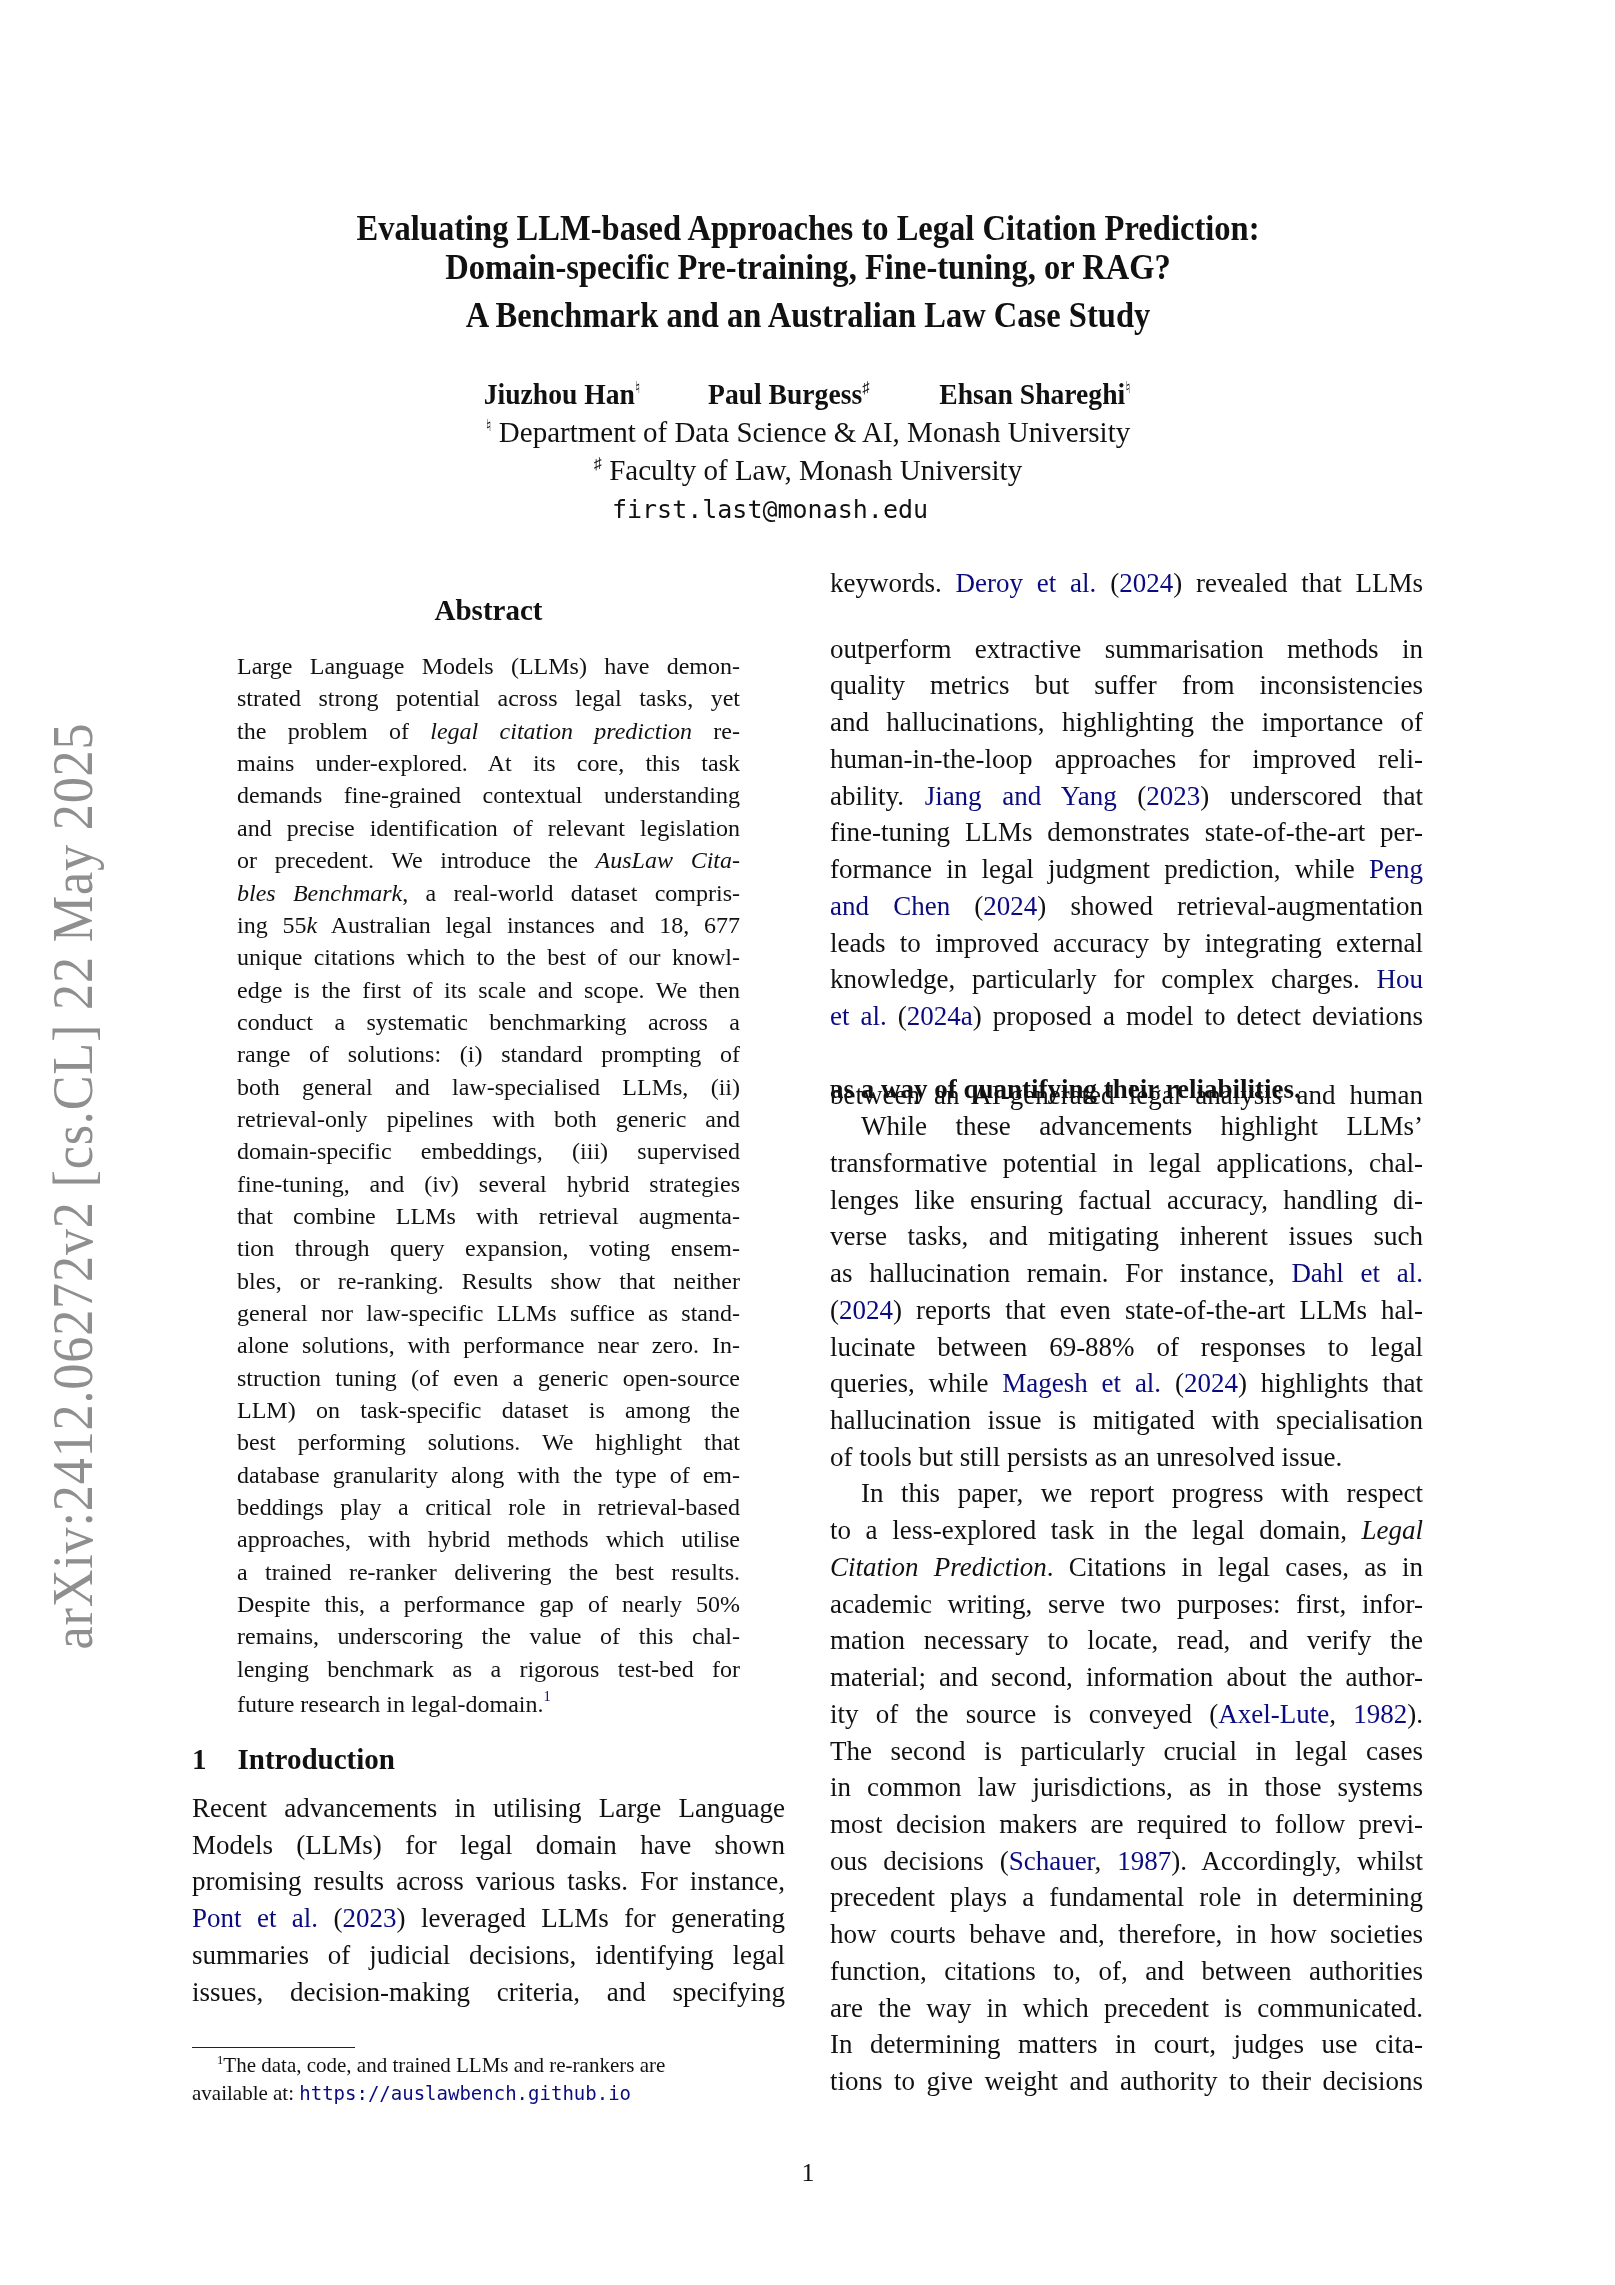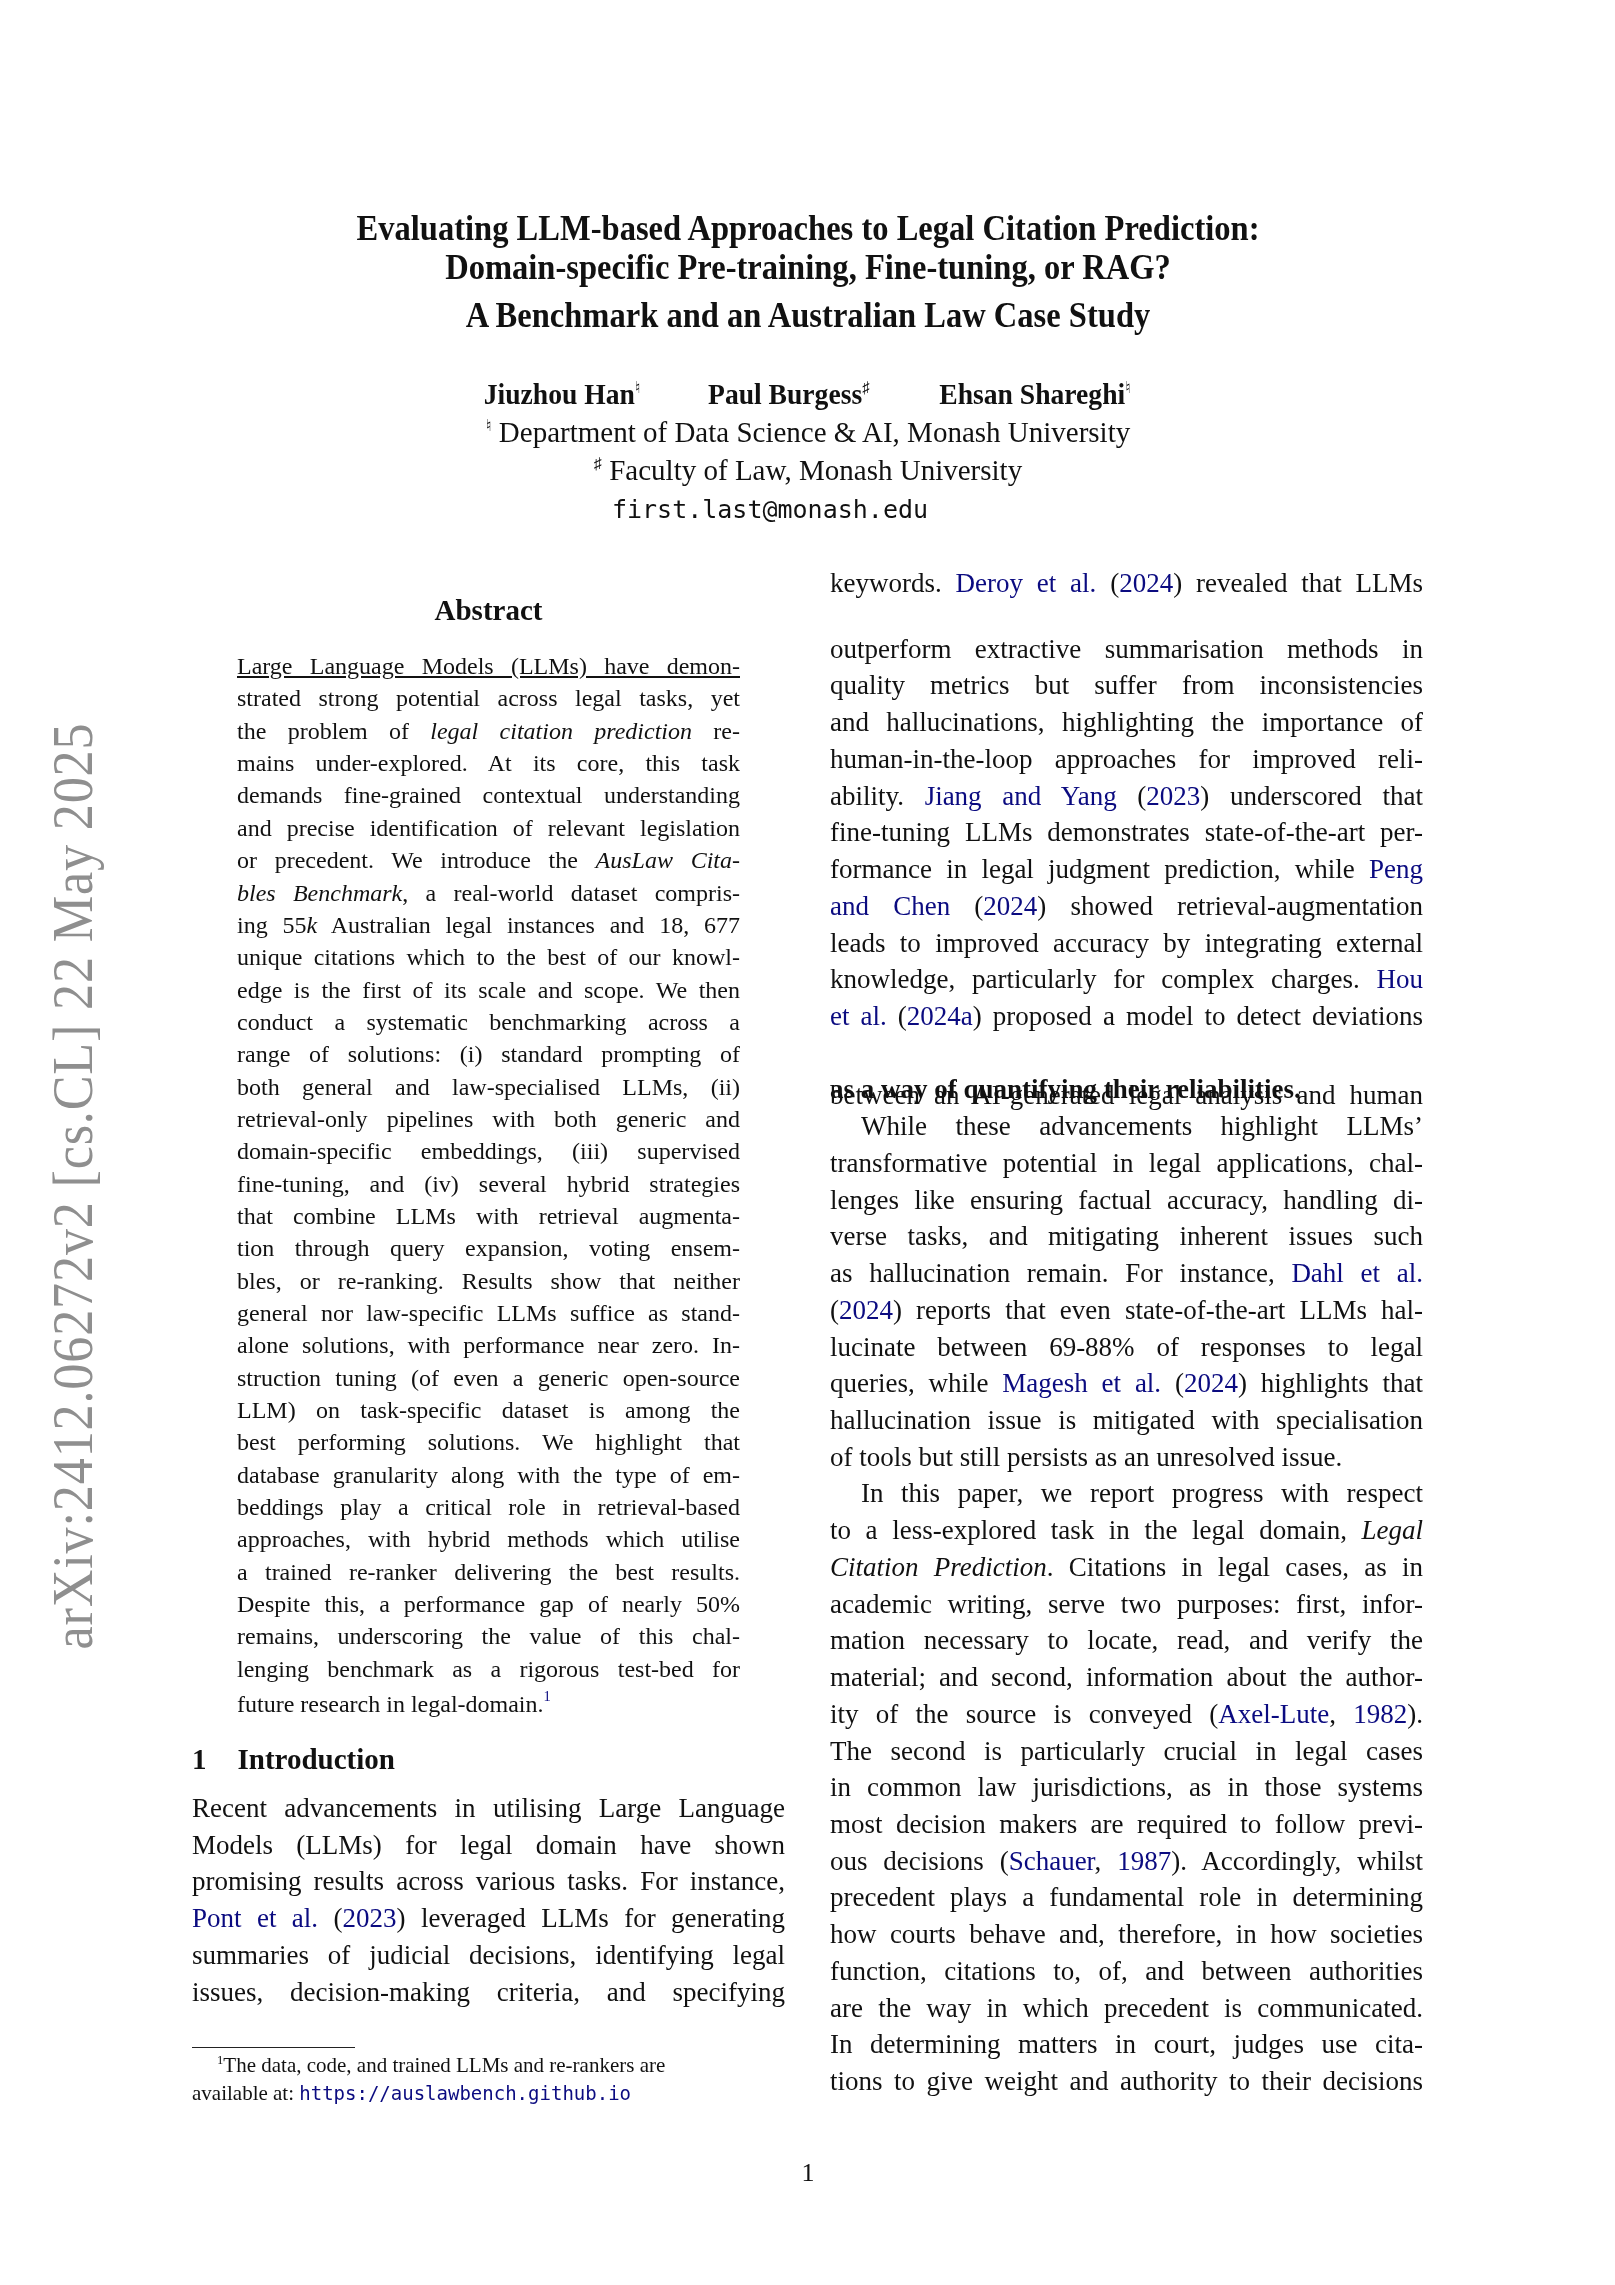--- a/index.html
+++ b/index.html
@@ -55,21 +55,21 @@
 </div>
 <div class="abs aff" style="top:454px">
   <sup>♯</sup>
   <span>Faculty of Law, Monash University</span>
 </div>
 <div class="abs email" style="top:495px">first.last@monash.edu</div>
 
 <div class="abs heading" style="left:237px; width:503px; text-align:center; top:594px;">Abstract</div>
 
 <div id="abstract-body">
-    <div class="line abs-line" style="top: 653px; text-decoration: underline;"><span>Large Language Models (LLMs) have demon-</span></div>
+    <div class="line abs-line" style="top: 653px;"><span>Large Language Models (LLMs) have demon-</span></div>
     <div class="line abs-line" style="top: 685px;"><span>strated strong potential across legal tasks, yet</span></div>
     <div class="line abs-line" style="top: 718px;"><span>the problem of </span><span class="it">legal citation prediction</span><span> re-</span></div>
     <div class="line abs-line" style="top: 750px;"><span>mains under-explored.  At its core, this task</span></div>
     <div class="line abs-line" style="top: 782px;"><span>demands fine-grained contextual understanding</span></div>
     <div class="line abs-line" style="top: 815px;"><span>and precise identification of relevant legislation</span></div>
     <div class="line abs-line" style="top: 847px;"><span>or precedent.  We introduce the </span><span class="it">AusLaw Cita-</span></div>
     <div class="line abs-line" style="top: 880px;"><span class="it">bles Benchmark</span><span>, a real-world dataset compris-</span></div>
     <div class="line abs-line" style="top: 912px;"><span>ing 55</span><span class="it">k</span><span> Australian legal instances and 18, 677</span></div>
     <div class="line abs-line" style="top: 944px;"><span>unique citations which to the best of our knowl-</span></div>
     <div class="line abs-line" style="top: 977px;"><span>edge is the first of its scale and scope. We then</span></div>

